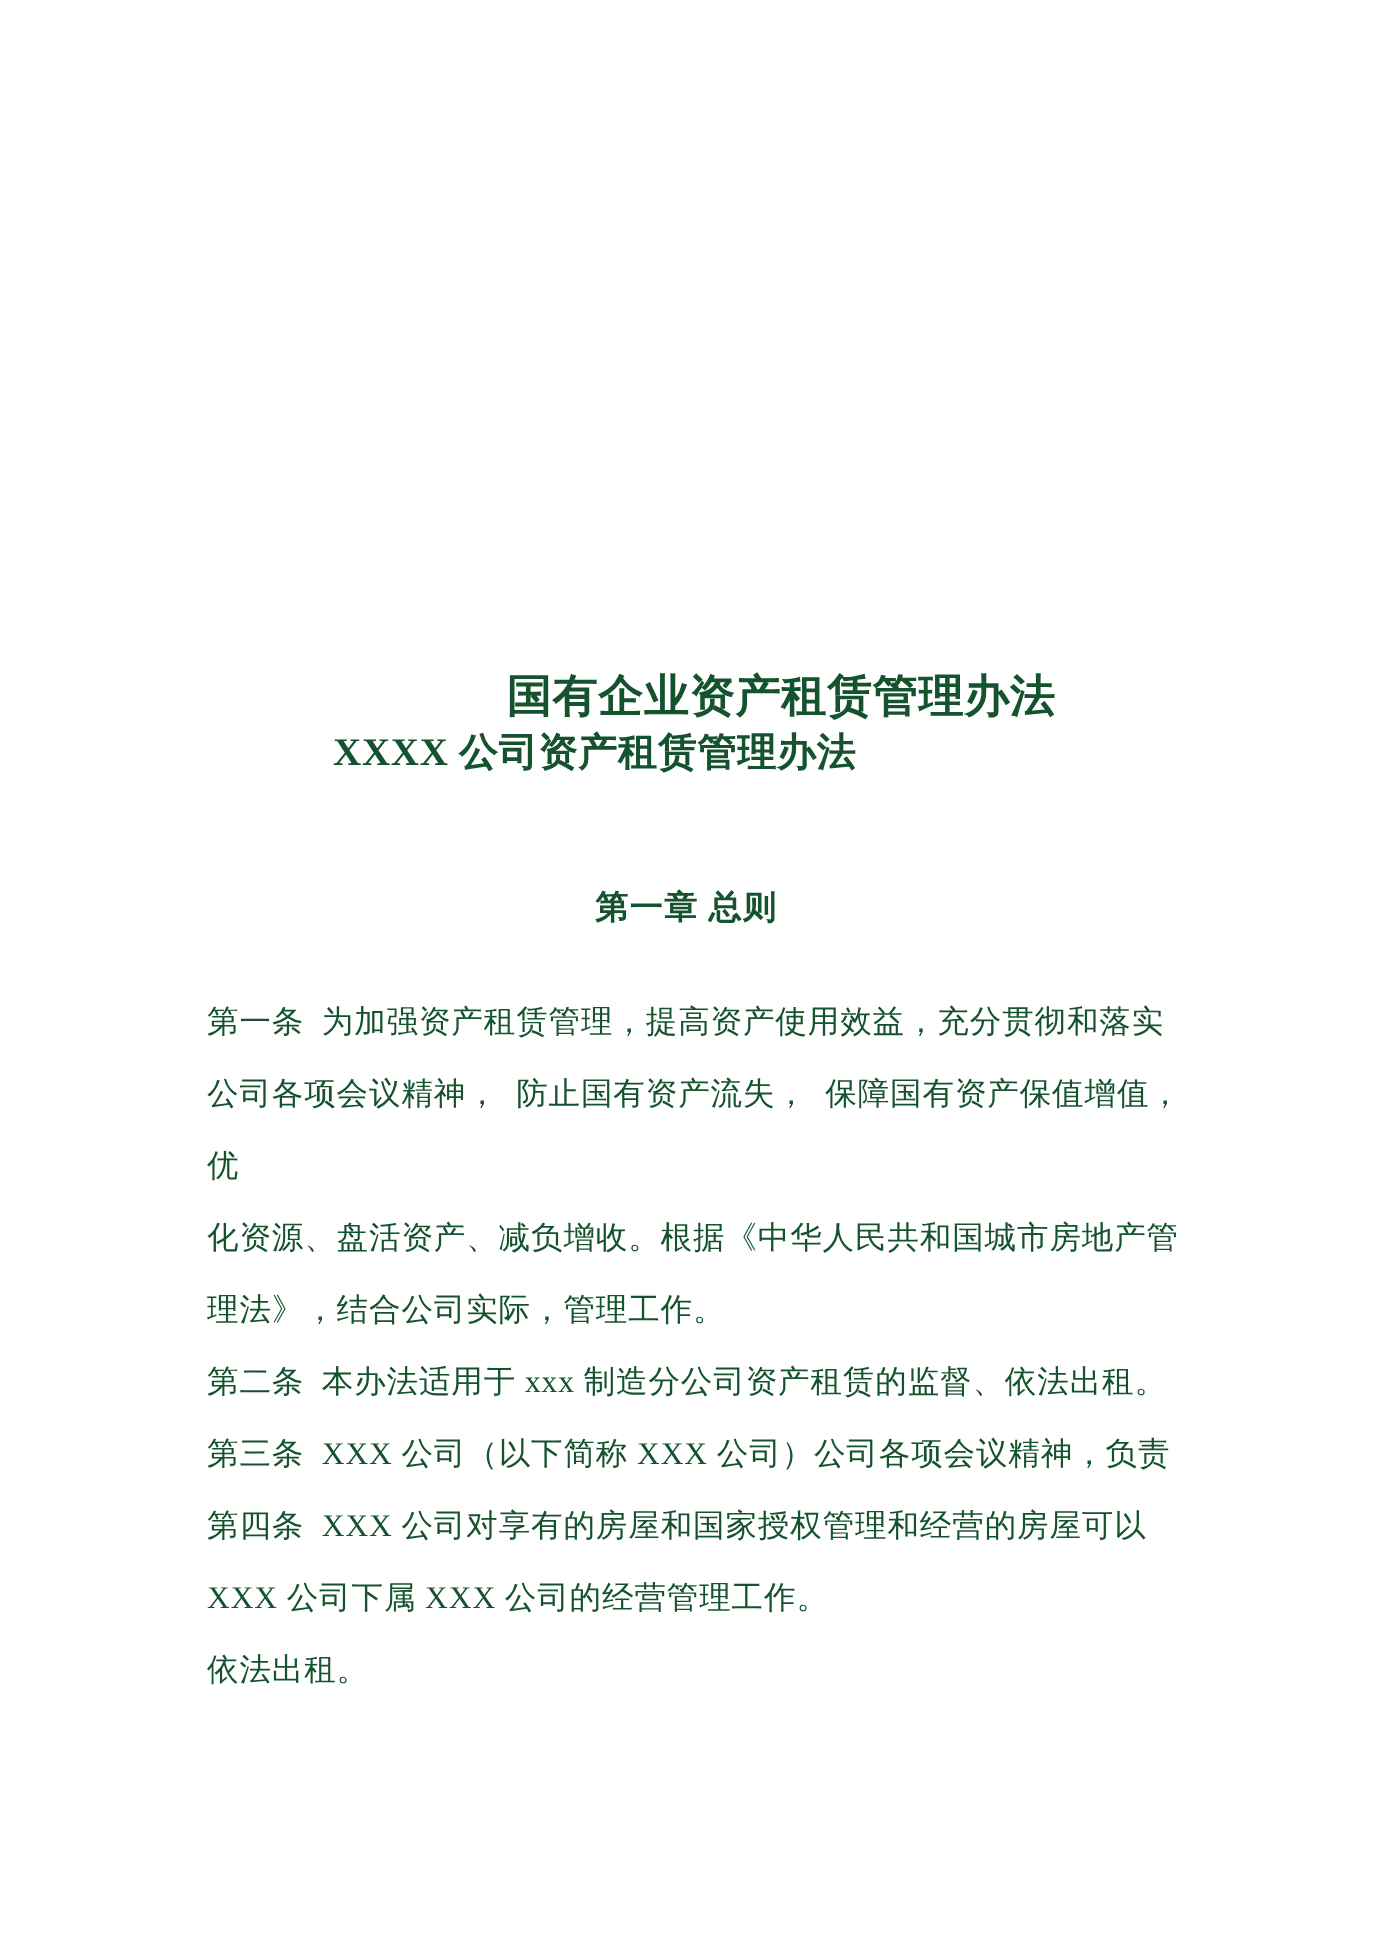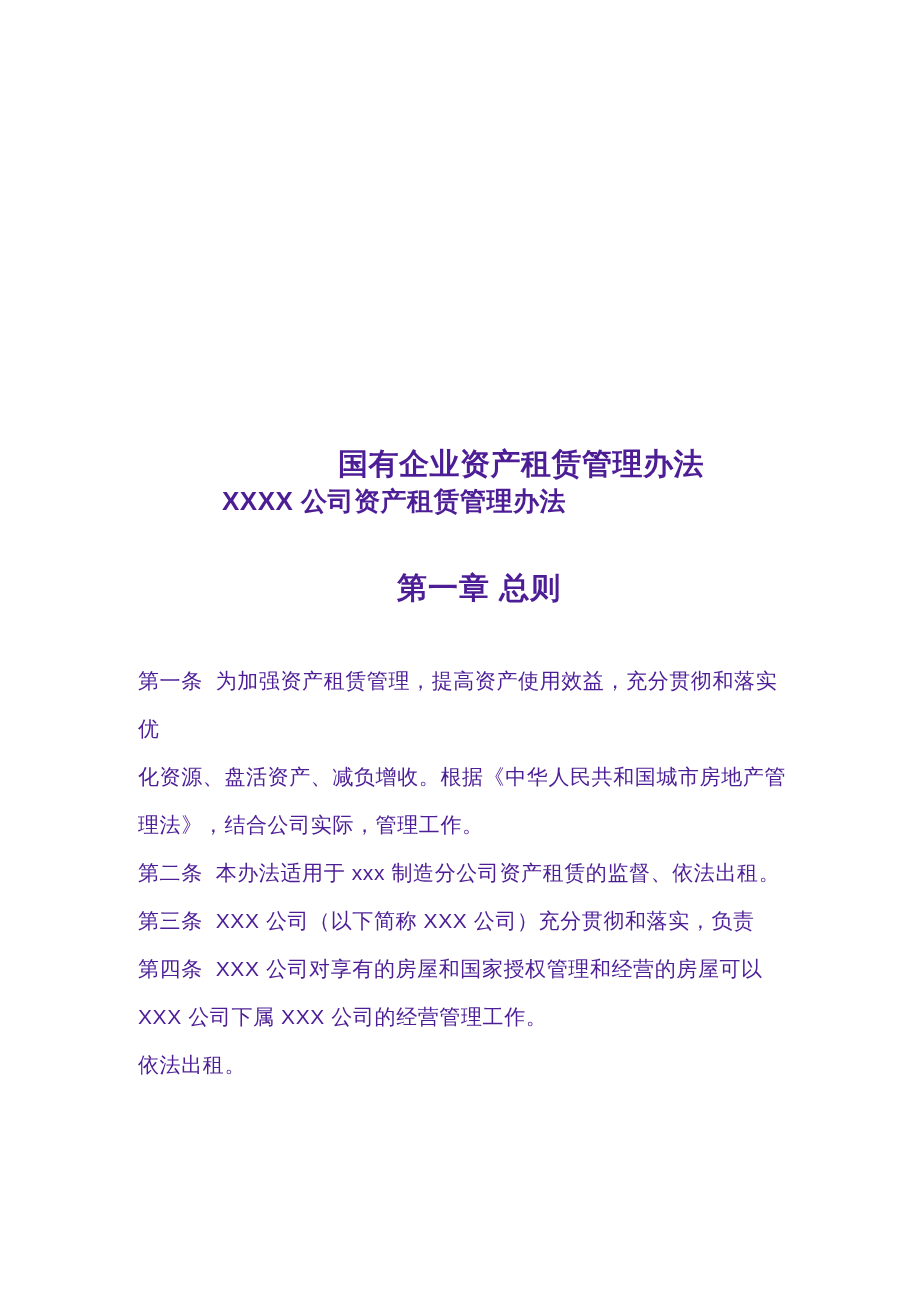--- a/index.html
+++ b/index.html
@@ -6,22 +6,22 @@
     margin: 0;
     padding: 0;
     background: #ffffff;
   }
   .page {
     position: relative;
     width: 824px;
     height: 1303px;
     background: #ffffff;
     overflow: hidden;
-    font-family: Liberation Sans, sans-serif;
-    color: #4c1d95;
+    font-family: Liberation Serif, serif;
+    color: #14532d;
   }
   .title-line1 {
     position: absolute;
     left: 338px;
     top: 444px;
     font-size: 30px;
     font-weight: bold;
     white-space: pre;
     letter-spacing: 0.5px;
   }
@@ -30,22 +30,22 @@
     left: 222px;
     top: 484px;
     font-size: 26px;
     font-weight: bold;
     white-space: pre;
     letter-spacing: 0.5px;
   }
   .chapter-heading {
     position: absolute;
     left: 397px;
-    top: 568px;
-    font-size: 30px;
+    top: 590px;
+    font-size: 22px;
     font-weight: bold;
     white-space: pre;
     letter-spacing: 1px;
   }
   .doc-body {
     position: absolute;
     left: 138px;
     top: 657px;
     width: 690px;
     font-size: 21px;
@@ -64,23 +64,24 @@
 <div class="page">
 
   <div class="title-line1">国有企业资产租赁管理办法</div>
 
   <div class="title-line2">XXXX 公司资产租赁管理办法</div>
 
   <div class="chapter-heading">第一章 总则</div>
 
   <div class="doc-body">
     <div class="doc-line">第一条  为加强资产租赁管理，提高资产使用效益，充分贯彻和落实</div>
+    <div class="doc-line">公司各项会议精神，  防止国有资产流失，  保障国有资产保值增值，</div>
     <div class="doc-line">优</div>
     <div class="doc-line">化资源、盘活资产、减负增收。根据《中华人民共和国城市房地产管</div>
     <div class="doc-line">理法》，结合公司实际，管理工作。</div>
     <div class="doc-line">第二条  本办法适用于 xxx 制造分公司资产租赁的监督、依法出租。</div>
-    <div class="doc-line">第三条  XXX 公司（以下简称 XXX 公司）充分贯彻和落实，负责</div>
+    <div class="doc-line">第三条  XXX 公司（以下简称 XXX 公司）公司各项会议精神，负责</div>
     <div class="doc-line">第四条  XXX 公司对享有的房屋和国家授权管理和经营的房屋可以</div>
     <div class="doc-line">XXX 公司下属 XXX 公司的经营管理工作。</div>
     <div class="doc-line">依法出租。</div>
   </div>
 
 </div>
 
 </body></html>

